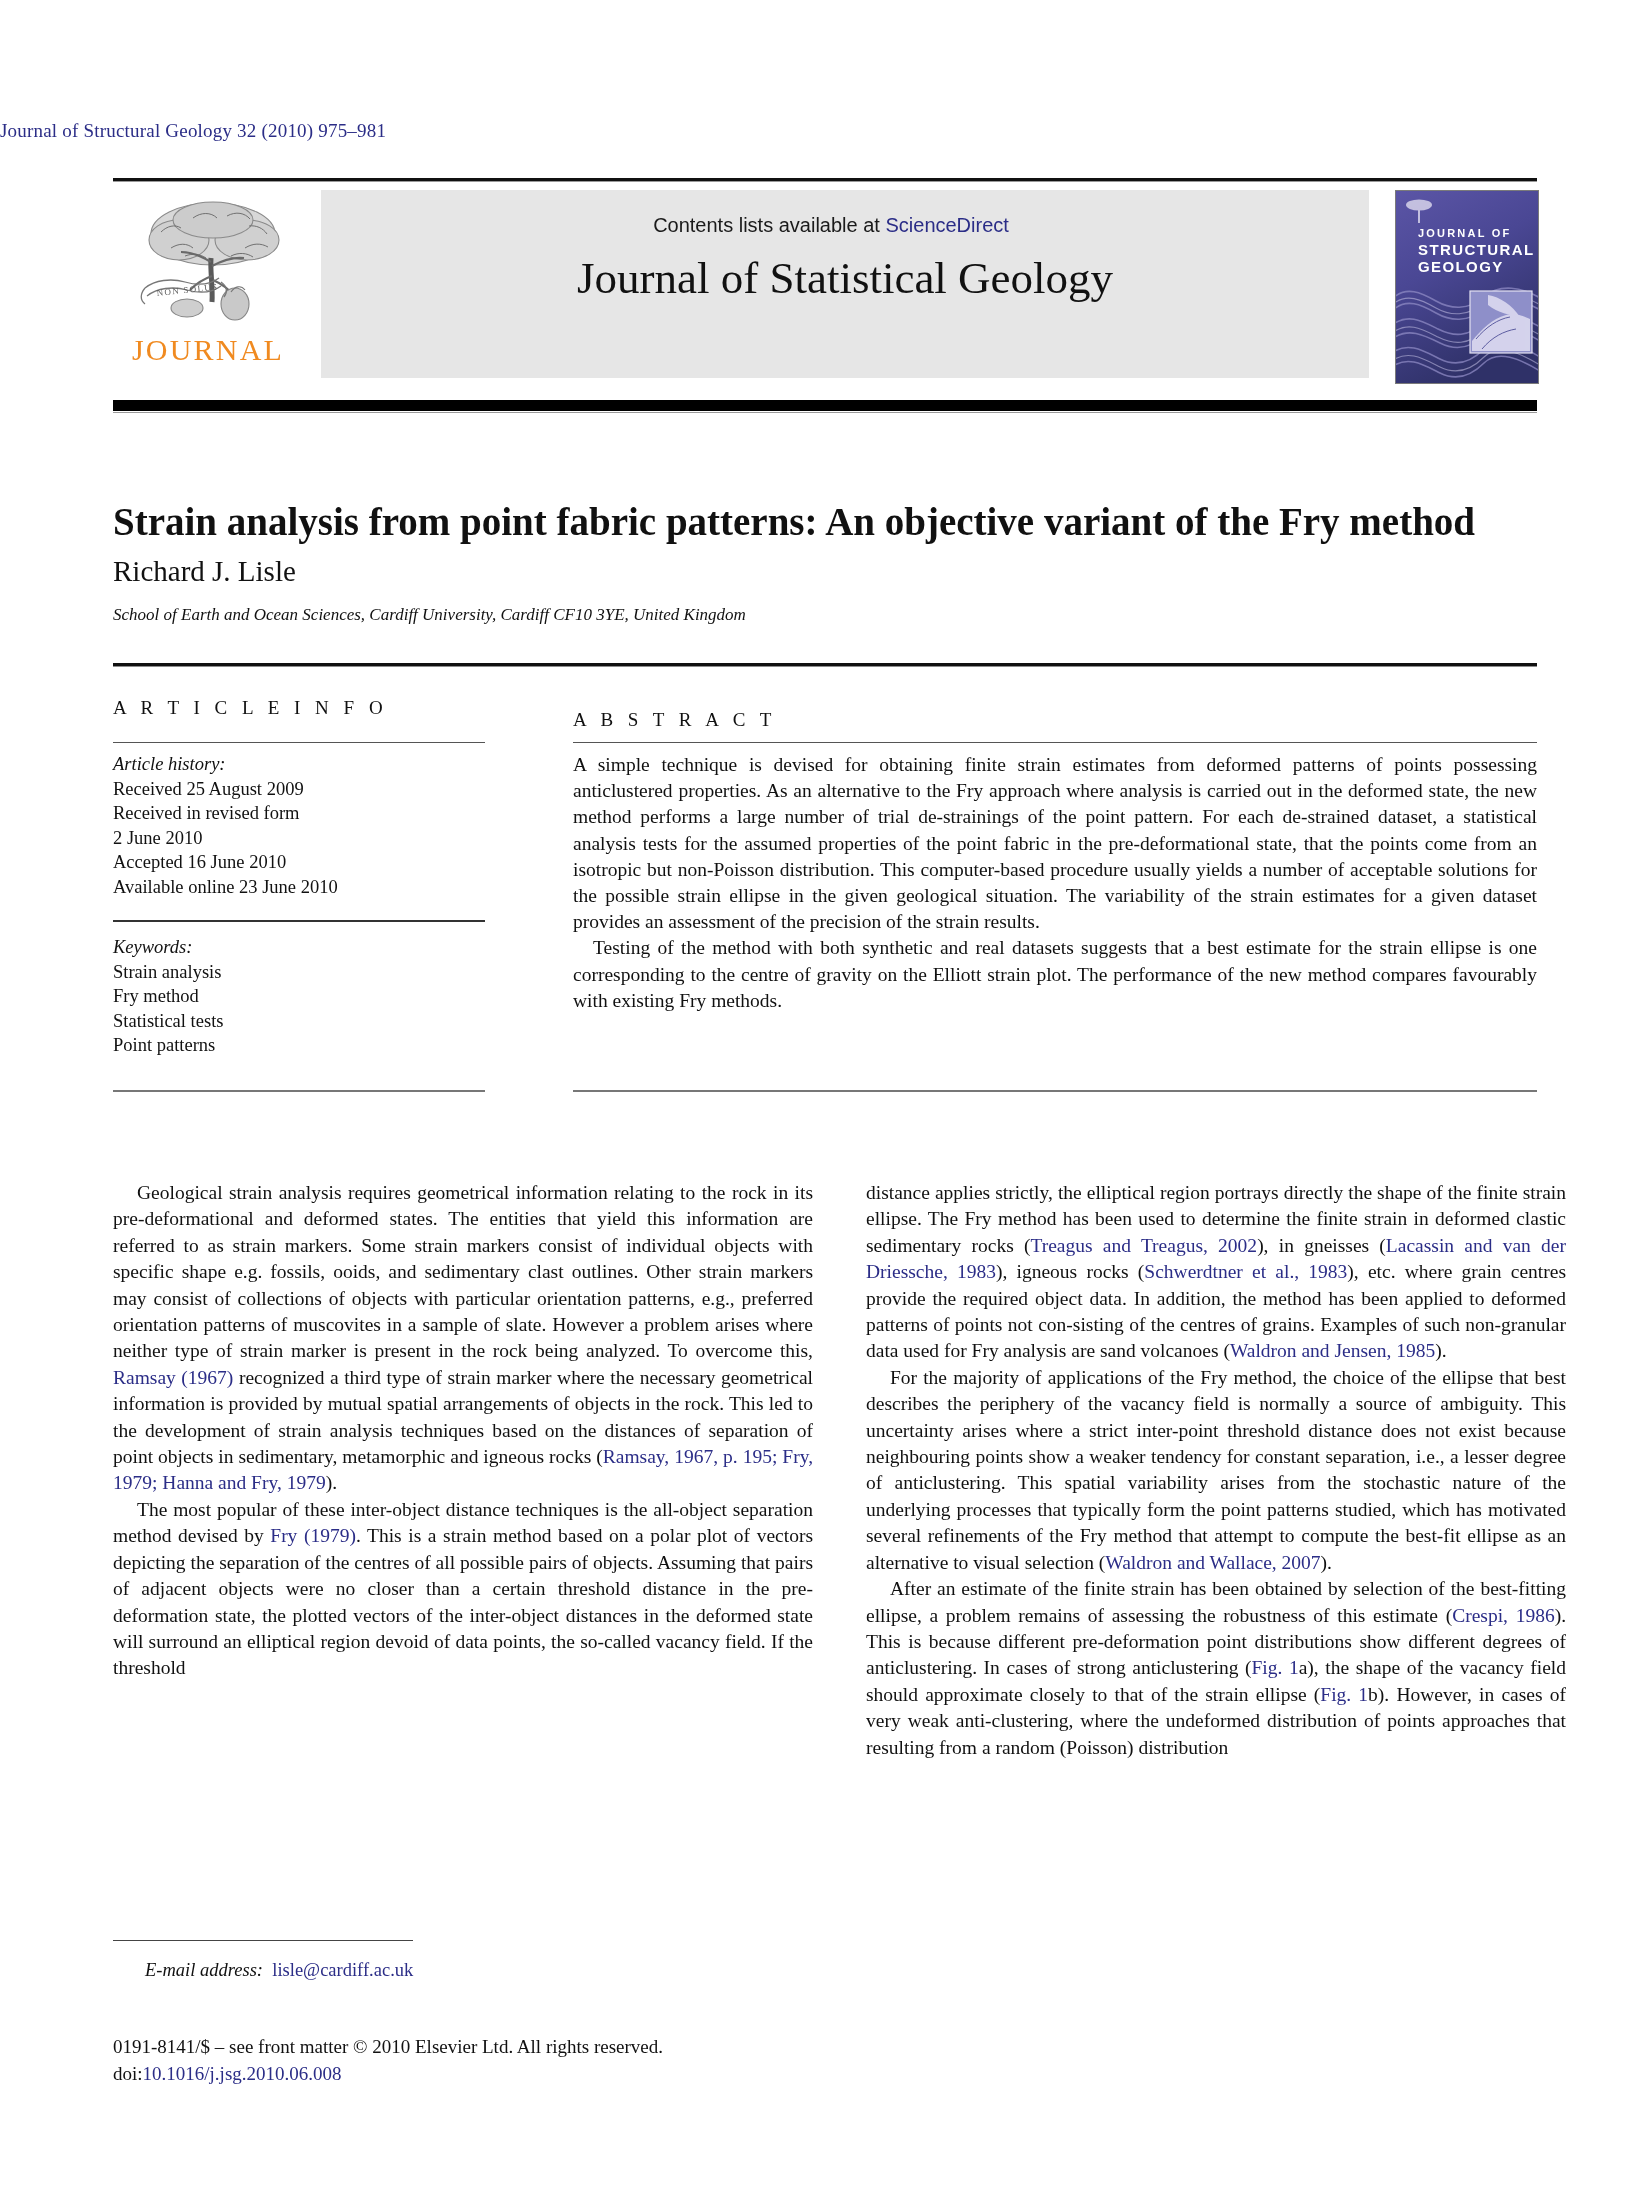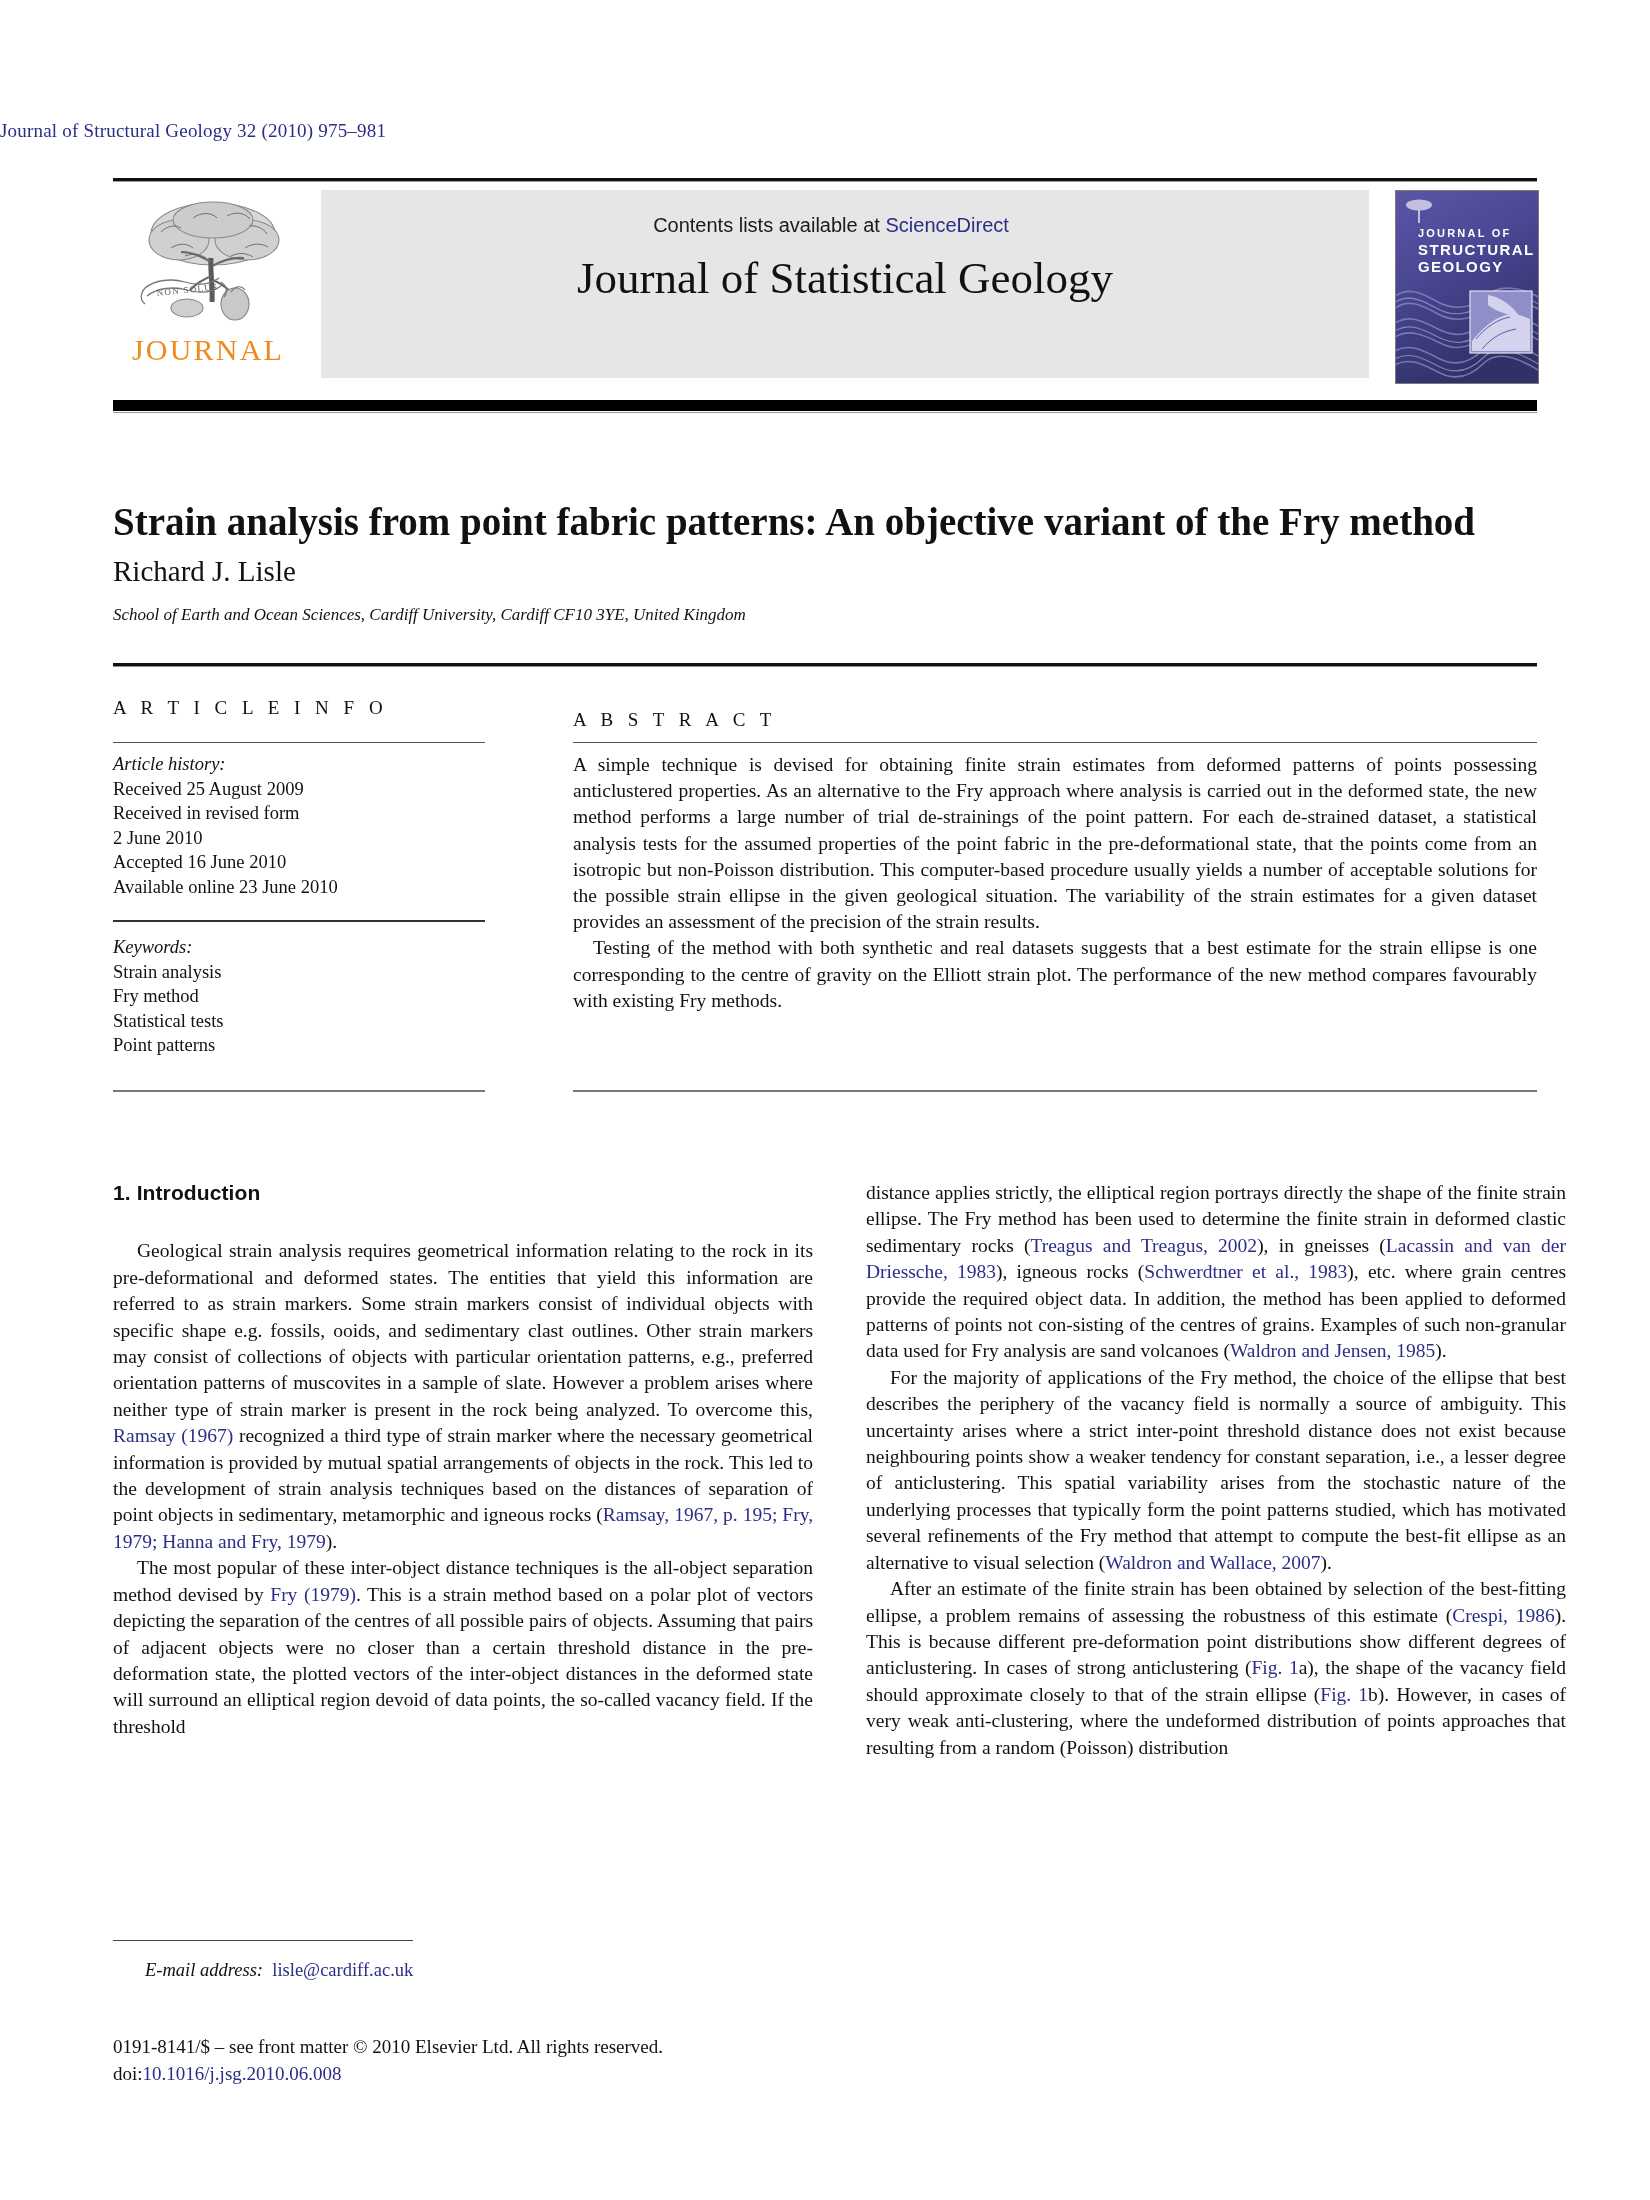--- a/index.html
+++ b/index.html
@@ -419,21 +419,20 @@
 
   <div class="sec-head abs-head">A B S T R A C T</div>
   <div class="abs-rule-1"></div>
   <div class="abstract">
     <p>A simple technique is devised for obtaining finite strain estimates from deformed patterns of points possessing anticlustered properties. As an alternative to the Fry approach where analysis is carried out in the deformed state, the new method performs a large number of trial de-strainings of the point pattern. For each de-strained dataset, a statistical analysis tests for the assumed properties of the point fabric in the pre-deformational state, that the points come from an isotropic but non-Poisson distribution. This computer-based procedure usually yields a number of acceptable solutions for the possible strain ellipse in the given geological situation. The variability of the strain estimates for a given dataset provides an assessment of the precision of the strain results.</p>
     <p>Testing of the method with both synthetic and real datasets suggests that a best estimate for the strain ellipse is one corresponding to the centre of gravity on the Elliott strain plot. The performance of the new method compares favourably with existing Fry methods.</p>
   </div>
   <div class="abs-rule-2"></div>
 
   <div class="col col-left">
-    <div class="sec-title">1.  Introduction</div>
     <div id="left-col-body">
         <p>Geological strain analysis requires geometrical information relating to the rock in its pre-deformational and deformed states. The entities that yield this information are referred to as strain markers. Some strain markers consist of individual objects with specific shape e.g. fossils, ooids, and sedimentary clast outlines. Other strain markers may consist of collections of objects with particular orientation patterns, e.g., preferred orientation patterns of muscovites in a sample of slate. However a problem arises where neither type of strain marker is present in the rock being analyzed. To overcome this, <a href="#" class="cite">Ramsay (1967)</a> recognized a third type of strain marker where the necessary geometrical information is provided by mutual spatial arrangements of objects in the rock. This led to the development of strain analysis techniques based on the distances of separation of point objects in sedimentary, metamorphic and igneous rocks (<a href="#" class="cite">Ramsay, 1967, p. 195; Fry, 1979; Hanna and Fry, 1979</a>).</p>
         <p>The most popular of these inter-object distance techniques is the all-object separation method devised by <a href="#" class="cite">Fry (1979)</a>. This is a strain method based on a polar plot of vectors depicting the separation of the centres of all possible pairs of objects. Assuming that pairs of adjacent objects were no closer than a certain threshold distance in the pre-deformation state, the plotted vectors of the inter-object distances in the deformed state will surround an elliptical region devoid of data points, the so-called vacancy field. If the threshold</p>
       </div>
   </div>
 
   <div class="col col-right">
     <div id="right-col-body">
         <p class="noindent">distance applies strictly, the elliptical region portrays directly the shape of the finite strain ellipse. The Fry method has been used to determine the finite strain in deformed clastic sedimentary rocks (<a href="#" class="cite">Treagus and Treagus, 2002</a>), in gneisses (<a href="#" class="cite">Lacassin and van der Driessche, 1983</a>), igneous rocks (<a href="#" class="cite">Schwerdtner et al., 1983</a>), etc. where grain centres provide the required object data. In addition, the method has been applied to deformed patterns of points not con-sisting of the centres of grains. Examples of such non-granular data used for Fry analysis are sand volcanoes (<a href="#" class="cite">Waldron and Jensen, 1985</a>).</p>
         <p>For the majority of applications of the Fry method, the choice of the ellipse that best describes the periphery of the vacancy field is normally a source of ambiguity. This uncertainty arises where a strict inter-point threshold distance does not exist because neighbouring points show a weaker tendency for constant separation, i.e., a lesser degree of anticlustering. This spatial variability arises from the stochastic nature of the underlying processes that typically form the point patterns studied, which has motivated several refinements of the Fry method that attempt to compute the best-fit ellipse as an alternative to visual selection (<a href="#" class="cite">Waldron and Wallace, 2007</a>).</p>

